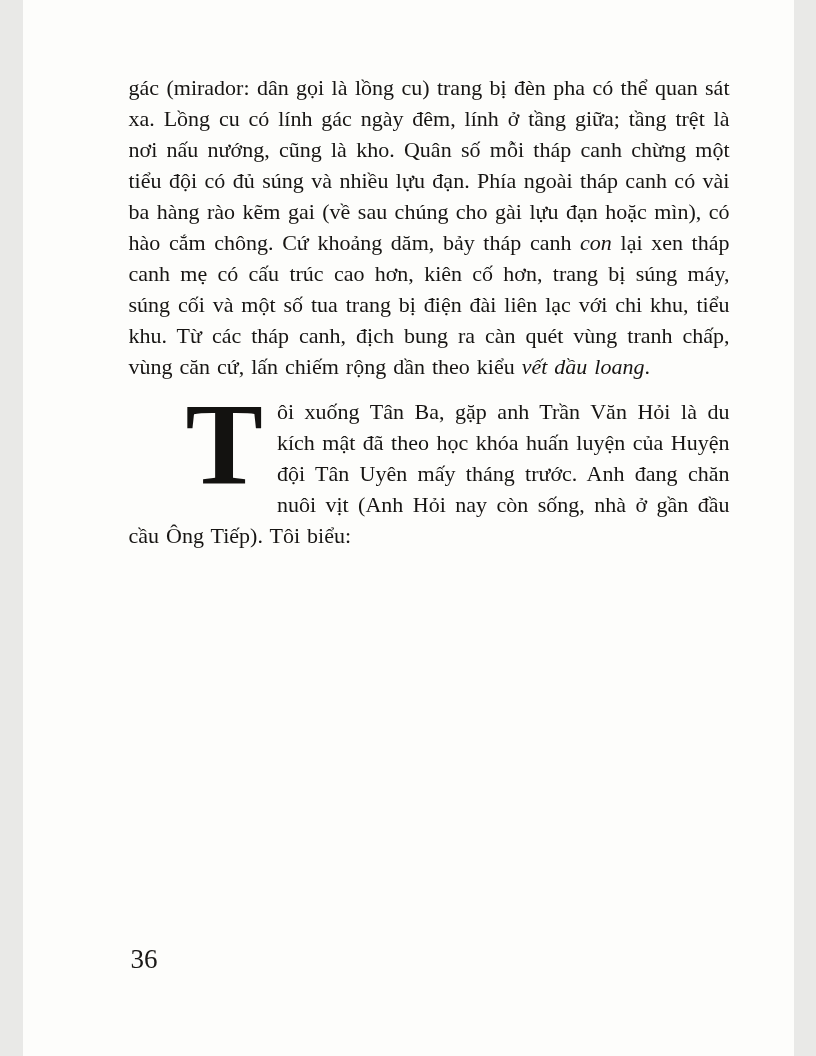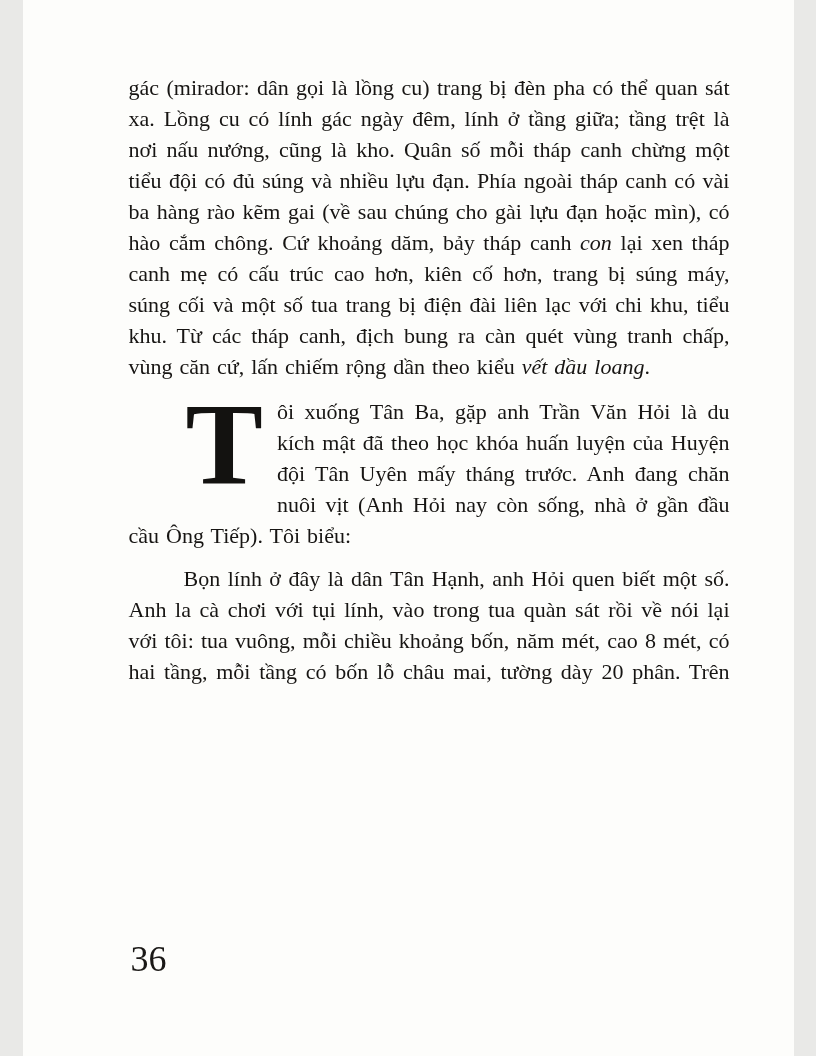--- a/index.html
+++ b/index.html
@@ -43,34 +43,33 @@
     font-size: 116px;
     line-height: 88px;
     margin: 4px 14px 2px 57px;
     color: #131210;
   }
   .page-number {
     position: absolute;
     left: 108px;
     top: 942px;
     font-family: "Liberation Serif", "DejaVu Serif", serif;
-    font-size: 36px;
+    font-size: 27px;
     line-height: 34px;
     color: #1a1816;
   }
 </style>
 </head>
 <body>
 
 <div class="page">
   <div class="text-block">
 
     <p class="para p1"><span>gác (mirador: dân gọi là lồng cu) trang bị đèn pha có thể quan sát xa. Lồng cu có lính gác ngày đêm, lính ở tầng giữa; tầng trệt là nơi nấu nướng, cũng là kho. Quân số mỗi tháp canh chừng một tiểu đội có đủ súng và nhiều lựu đạn. Phía ngoài tháp canh có vài ba hàng rào kẽm gai (về sau chúng cho gài lựu đạn hoặc mìn), có hào cắm chông. Cứ khoảng dăm, bảy tháp canh </span><i class="it">con</i><span> lại xen tháp canh mẹ có cấu trúc cao hơn, kiên cố hơn, trang bị súng máy, súng cối và một số tua trang bị điện đài liên lạc với chi khu, tiểu khu. Từ các tháp canh, địch bung ra càn quét vùng tranh chấp, vùng căn cứ, lấn chiếm rộng dần theo kiểu </span><i class="it">vết dầu loang</i><span>.</span></p>
 
     <p class="para p2"><span class="dropcap">T</span><span>ôi xuống Tân Ba, gặp anh Trần Văn Hỏi là du kích mật đã theo học khóa huấn luyện của Huyện đội Tân Uyên mấy tháng trước. Anh đang chăn nuôi vịt (Anh Hỏi nay còn sống, nhà ở gần đầu cầu Ông Tiếp). Tôi biểu:</span></p>
 
 
-    <p class="para p4 indent justify-last">Bọn lính ở đây là dân Tân Hạnh, anh Hỏi quen biết một số. Anh la cà chơi với tụi lính, vào trong tua quàn sát rồi về nói lại với tôi: tua vuông, mỗi chiều khoảng bốn, năm mét, cao 8 mét, có hai tầng, mỗi tầng có bốn lỗ châu mai, tường dày 20 phân. Trên</p>
 
   </div>
 
   <div class="page-number">36</div>
 </div>
 
 </body></html>

